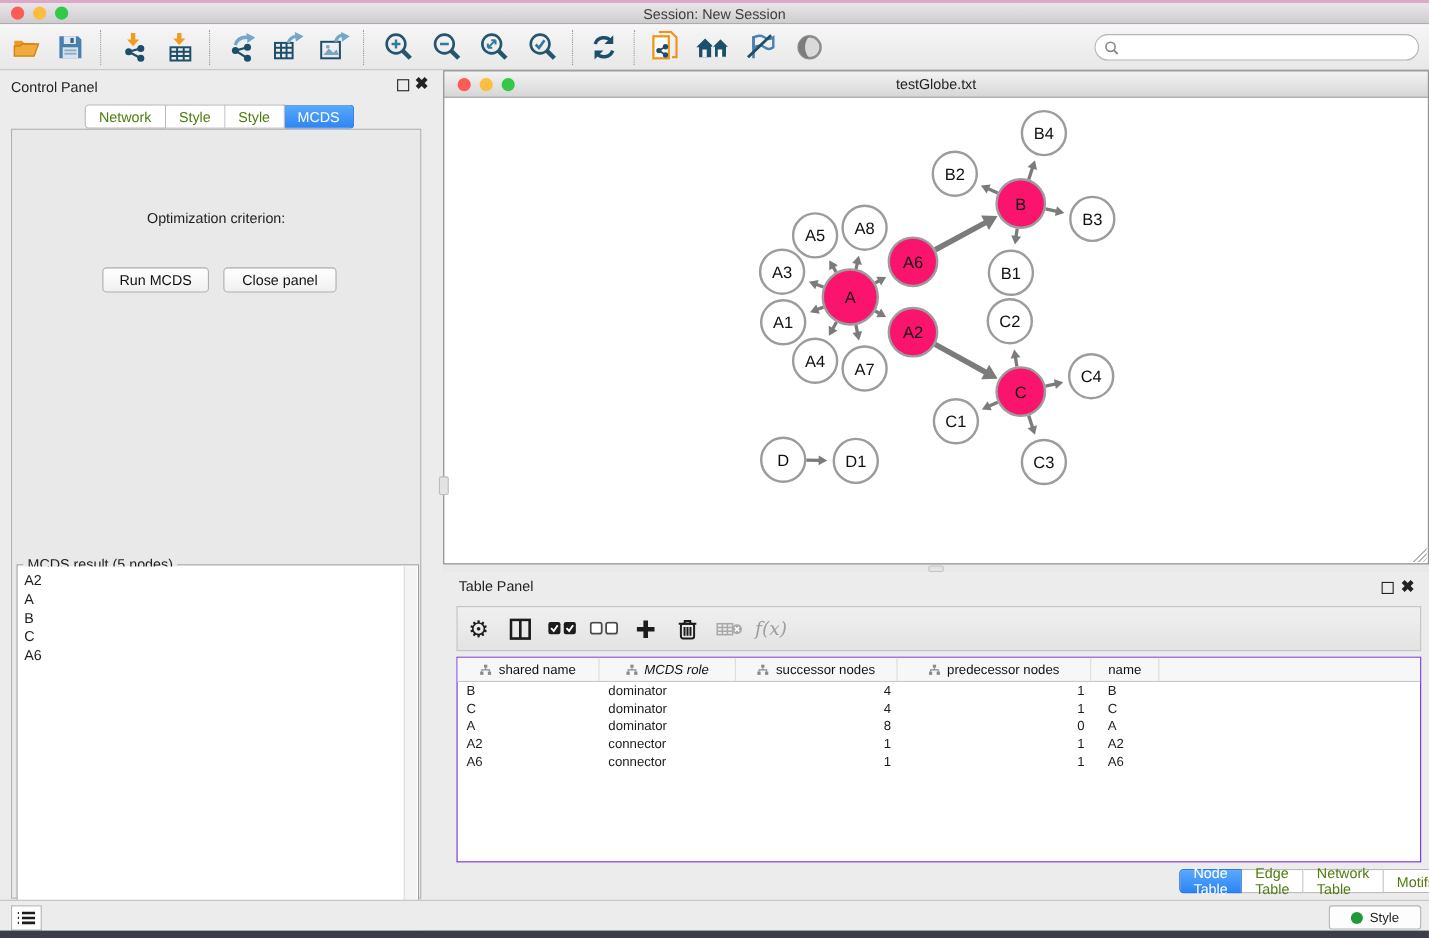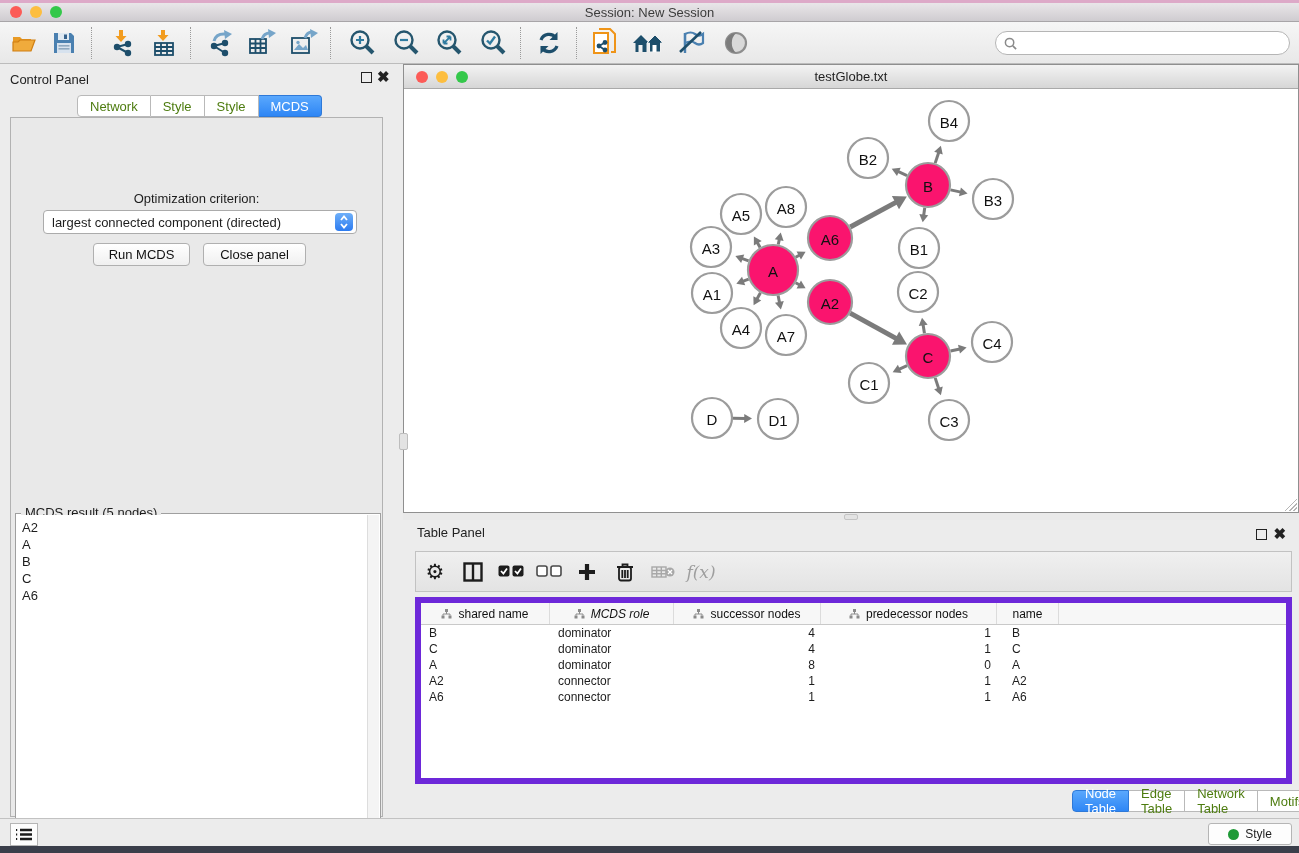--- a/index.html
+++ b/index.html
@@ -88,21 +88,21 @@
   
   #table-panel { left:403px; top:520px; width:896px; height:300px; background:#ececec; }
   #tp-header { position:absolute; left:14px; top:5px; font-size:13px; color:#222; }
   #tp-toolbar { position:absolute; left:12px; top:31px; width:877px; height:41px;
     background:linear-gradient(#f0f0f0,#e3e3e3); border:1px solid #c2c2c2;
     display:flex; align-items:center; }
   .tpbtn { width:38px; height:36px; display:flex; align-items:center; justify-content:center; }
   .gear-glyph { font-size:21px; color:#1c1c1c; font-family:"DejaVu Sans",sans-serif; }
   .fx { font-family:"DejaVu Serif",serif; font-style:italic; font-size:17px; color:#9e9e9e; }
   #node-table { position:absolute; left:12px; top:77px; width:877px; height:187px;
-    background:#fff; border:6px solid #6d28d9; font-size:12px; }
+    background:#fff; border:1px solid #6d28d9; font-size:12px; }
   #nt-headrow { position:absolute; left:0; top:0; right:0; height:22px;
     background:#f7f7f7; border-bottom:1px solid #c9c9c9; display:flex; }
   .nt-hcell { display:flex; align-items:center; justify-content:center; gap:6px;
     border-right:1px solid #dcdcdc; font-size:12px; color:#111; }
   #nt-body { position:absolute; left:0; top:22px; right:0; bottom:0; }
   .nt-row { display:flex; height:16px; align-items:center; }
   .nt-cell { white-space:nowrap; overflow:hidden; }
   #tp-tabs { left:669px; top:270px; }
   #tp-tabs .tab { height:22px; }
 
@@ -277,29 +277,20 @@
     <input id="search-input" placeholder="" style="">
   </span>
 </div>
 
 <div class="abs" id="control-panel">
   <span id="cp-header">Control Panel</span>
   <span class="panel-float" style="left:361px"></span>
   <span class="panel-close" style="left:377px">✖</span>
   <div id="cp-inner">
     <div id="opt-label">Optimization criterion:</div>
-    <div id="criterion-select">
-      <span id="criterion-text">largest connected component (directed)</span>
-      <span id="criterion-stepper">
-        <svg width="10" height="14" viewBox="0 0 10 14">
-          <path d="M2 5 L5 1.5 L8 5" fill="none" stroke="#fff" stroke-width="1.8"></path>
-          <path d="M2 9 L5 12.5 L8 9" fill="none" stroke="#fff" stroke-width="1.8"></path>
-        </svg>
-      </span>
-    </div>
     <button class="aquabtn" id="run-btn">Run MCDS</button>
     <button class="aquabtn" id="close-btn">Close panel</button>
     <div id="result-box">
       <span id="result-legend">MCDS result (5 nodes)</span>
       <div id="result-list">
           <div class="ritem">A2</div>
           <div class="ritem">A</div>
           <div class="ritem">B</div>
           <div class="ritem">C</div>
           <div class="ritem">A6</div>

